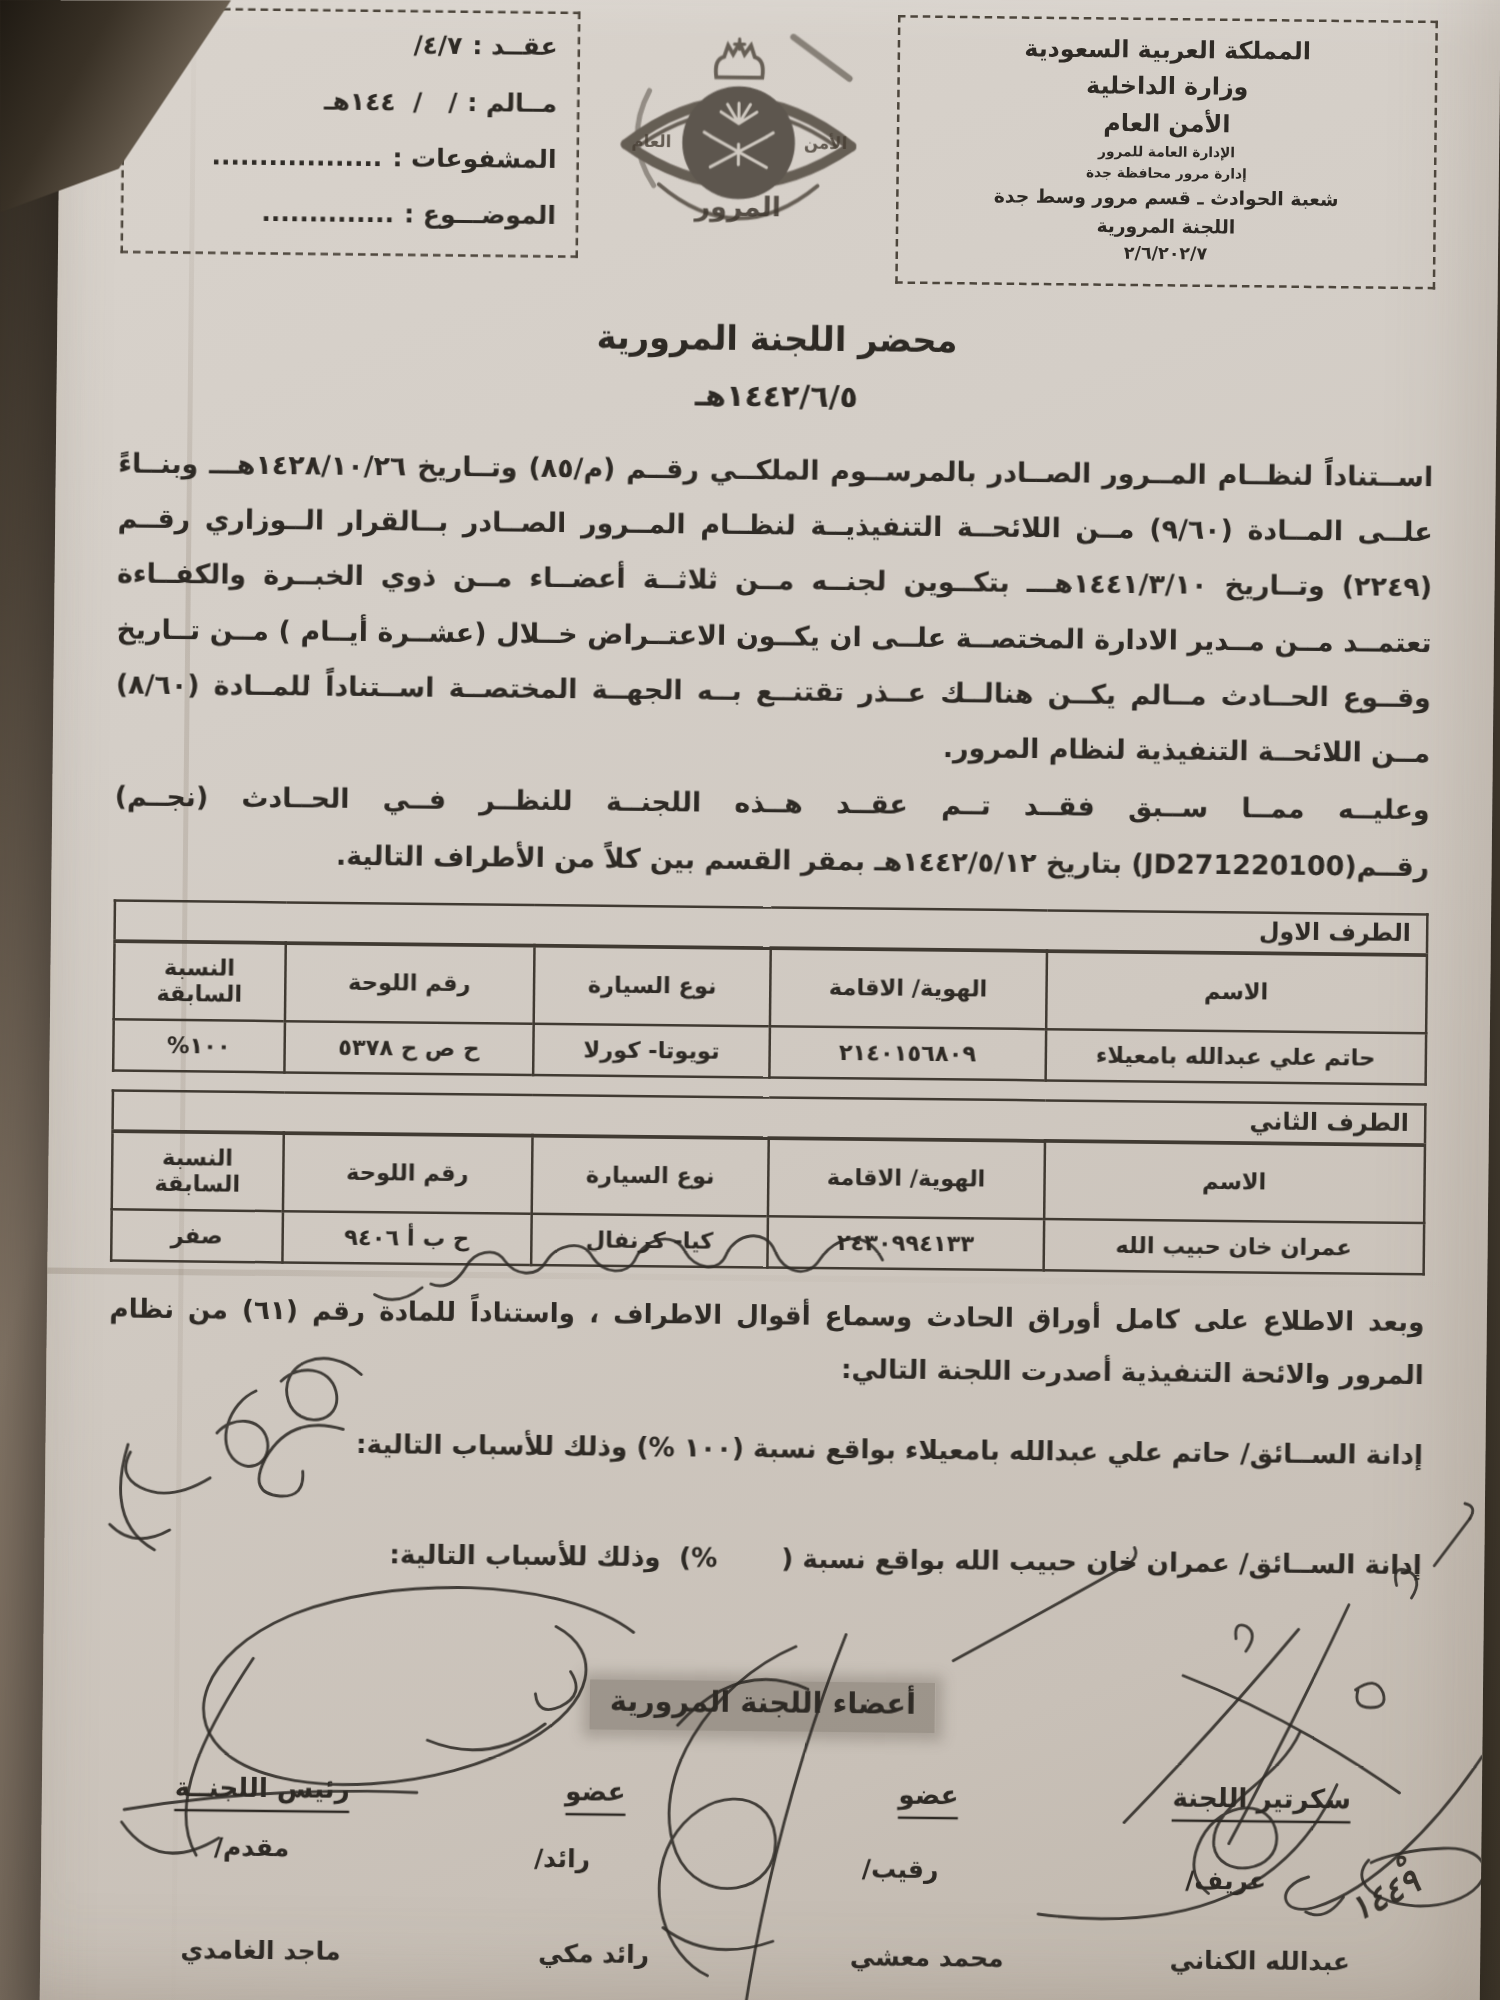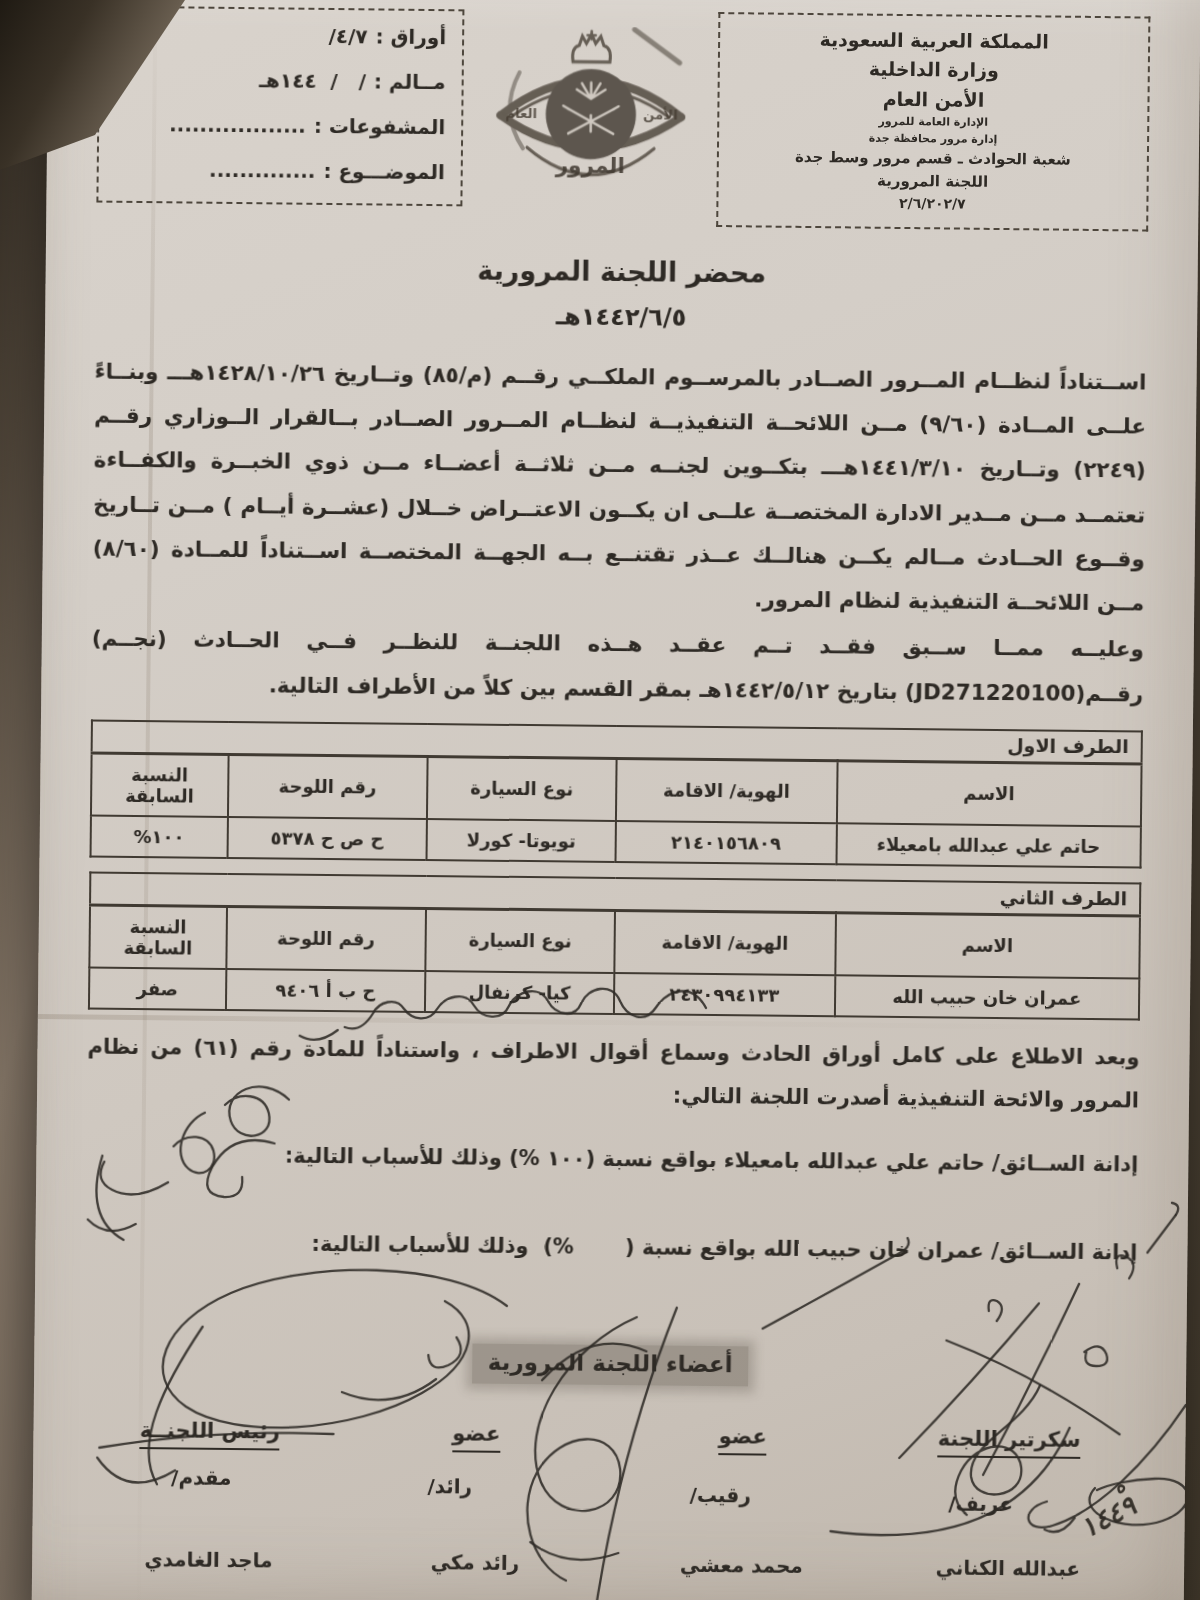--- a/index.html
+++ b/index.html
@@ -136,21 +136,21 @@
             <path d="M38,128 Q100,180 162,128" stroke-width="3"></path>
           </g>
           <text x="168" y="99" font-size="13" text-anchor="middle" fill="#453d33" opacity=".8">الأمن</text>
           <text x="32" y="99" font-size="13" text-anchor="middle" fill="#453d33" opacity=".8">العام</text>
           <text x="100" y="152" font-size="21" text-anchor="middle" fill="#3f382f" opacity=".85">المرور</text>
         </svg>
       </div>
 
       <div class="dash-box ref-box">
         <div class="ref-line">
-          <span>أوراق :</span>
+          <span>عقــد :</span>
           <span class="ref-value ltr">/٤/٧</span>
           <span class="ref-note">٤و</span>
         </div>
         <div class="ref-line">
           <span>مــالم :</span>
           <span class="ref-value">/&nbsp;&nbsp;&nbsp;/&nbsp;&nbsp;١٤٤هـ</span>
         </div>
         <div class="ref-line">
           <span>المشفوعات :</span>
           <span class="ref-value">..................</span>

